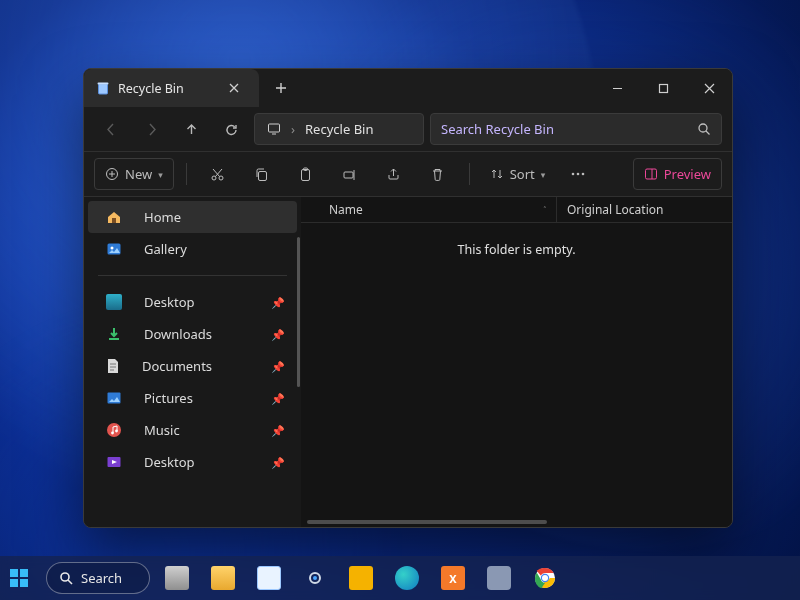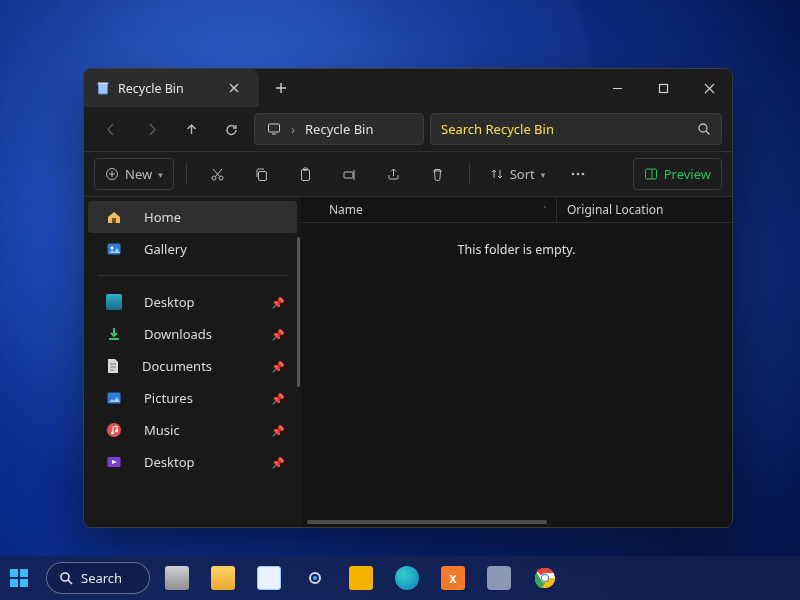--- a/index.html
+++ b/index.html
@@ -42,36 +42,36 @@
   }
   .iconbtn.disabled{ color:#5a5a5a; }
   .crumbbox {
     display:flex;align-items:center;gap:10px;
     background:#2b2b2b;border:1px solid #3b3b3b;border-radius:4px;
     height:32px;padding:0 12px;min-width:170px;font-size:13px;color:#e0e0e0;
   }
   .searchbox {
     flex:1;display:flex;align-items:center;
     background:#2b2b2b;border:1px solid #3b3b3b;border-radius:4px;
-    height:32px;padding:0 10px;font-size:13px;color:#fde047;
+    height:32px;padding:0 10px;font-size:13px;color:#c4b5fd;
   }
   .searchbox span{flex:1;}
 
   .cmdbar {
     height:46px;display:flex;align-items:center;gap:6px;padding:0 10px;
     border-top:1px solid #303030;border-bottom:1px solid #303030;background:#1c1c1c;
   }
   .cmdbar .sep{ width:1px;height:22px;background:#3a3a3a;margin:0 6px;}
   .cmd {
     height:32px;display:flex;align-items:center;justify-content:center;gap:6px;
     padding:0 8px;border-radius:4px;color:#bcbcbc;font-size:13px;
   }
   .cmd.icononly{width:38px;padding:0;}
   .cmd.newbtn{border:1px solid #3b3b3b;padding:0 10px;}
-  .cmd.previewbtn{border:1px solid #3b3b3b;padding:0 10px;color:#22c55e;}
+  .cmd.previewbtn{border:1px solid #3b3b3b;padding:0 10px;color:#ec4899;}
   .cmdbar .pushright{margin-left:auto;}
 
   .body { flex:1; display:flex; min-height:0; }
 
   .nav {
     width:217px;background:#191919;display:flex;flex-direction:column;
     font-size:13px;position:relative;
   }
   .nav-inner{flex:1;overflow:hidden;padding-top:4px;}
   .nav .item{

